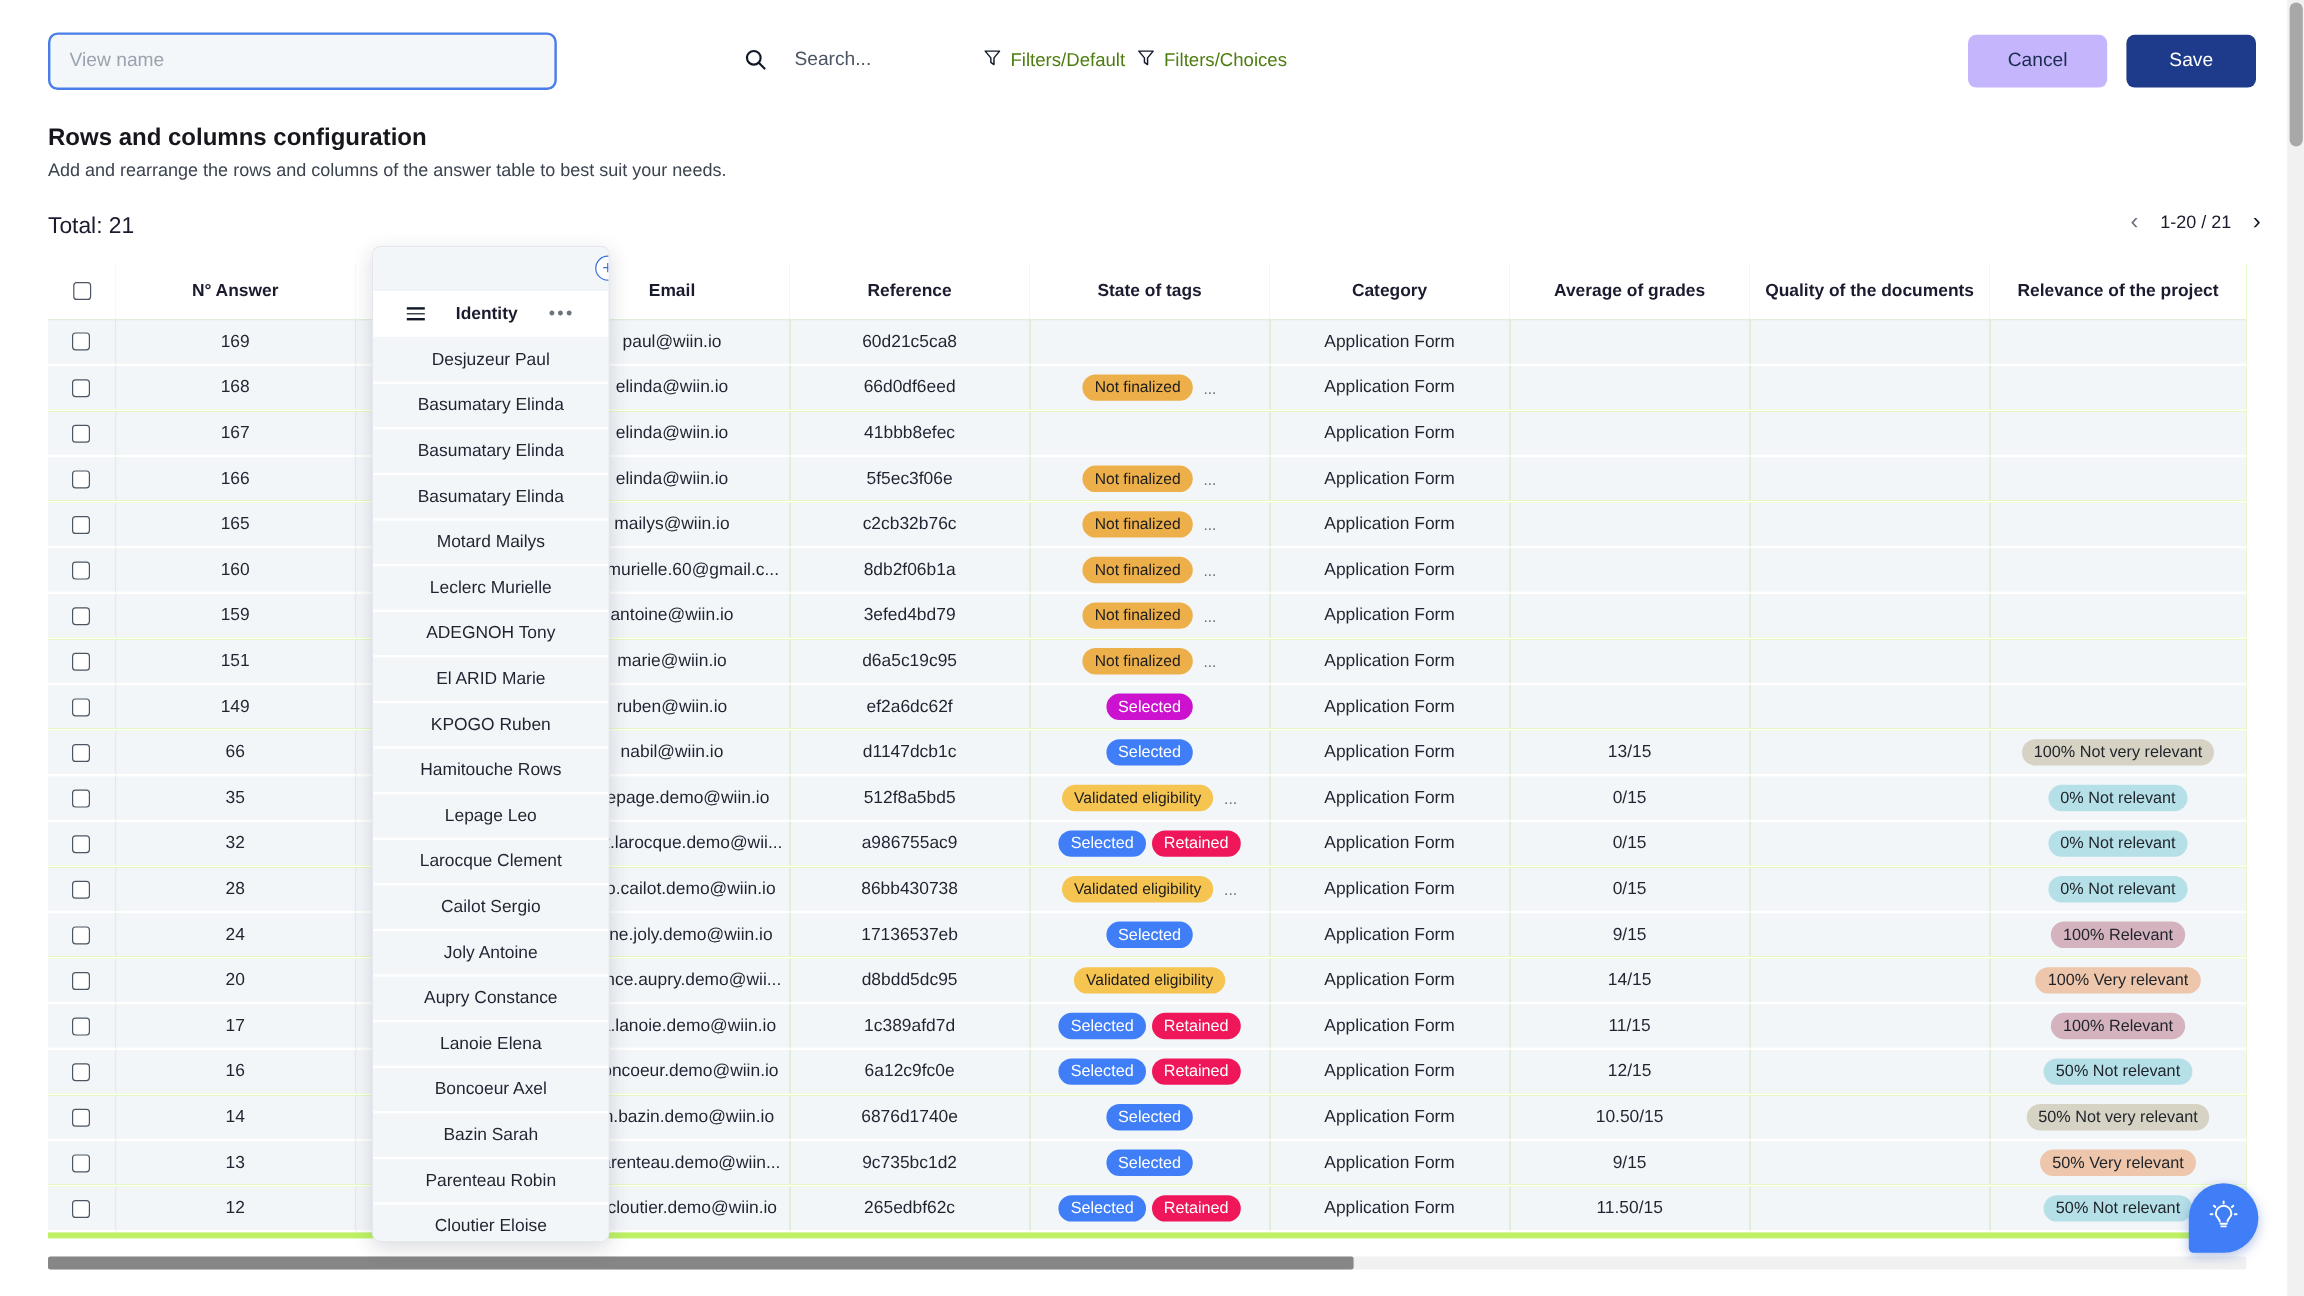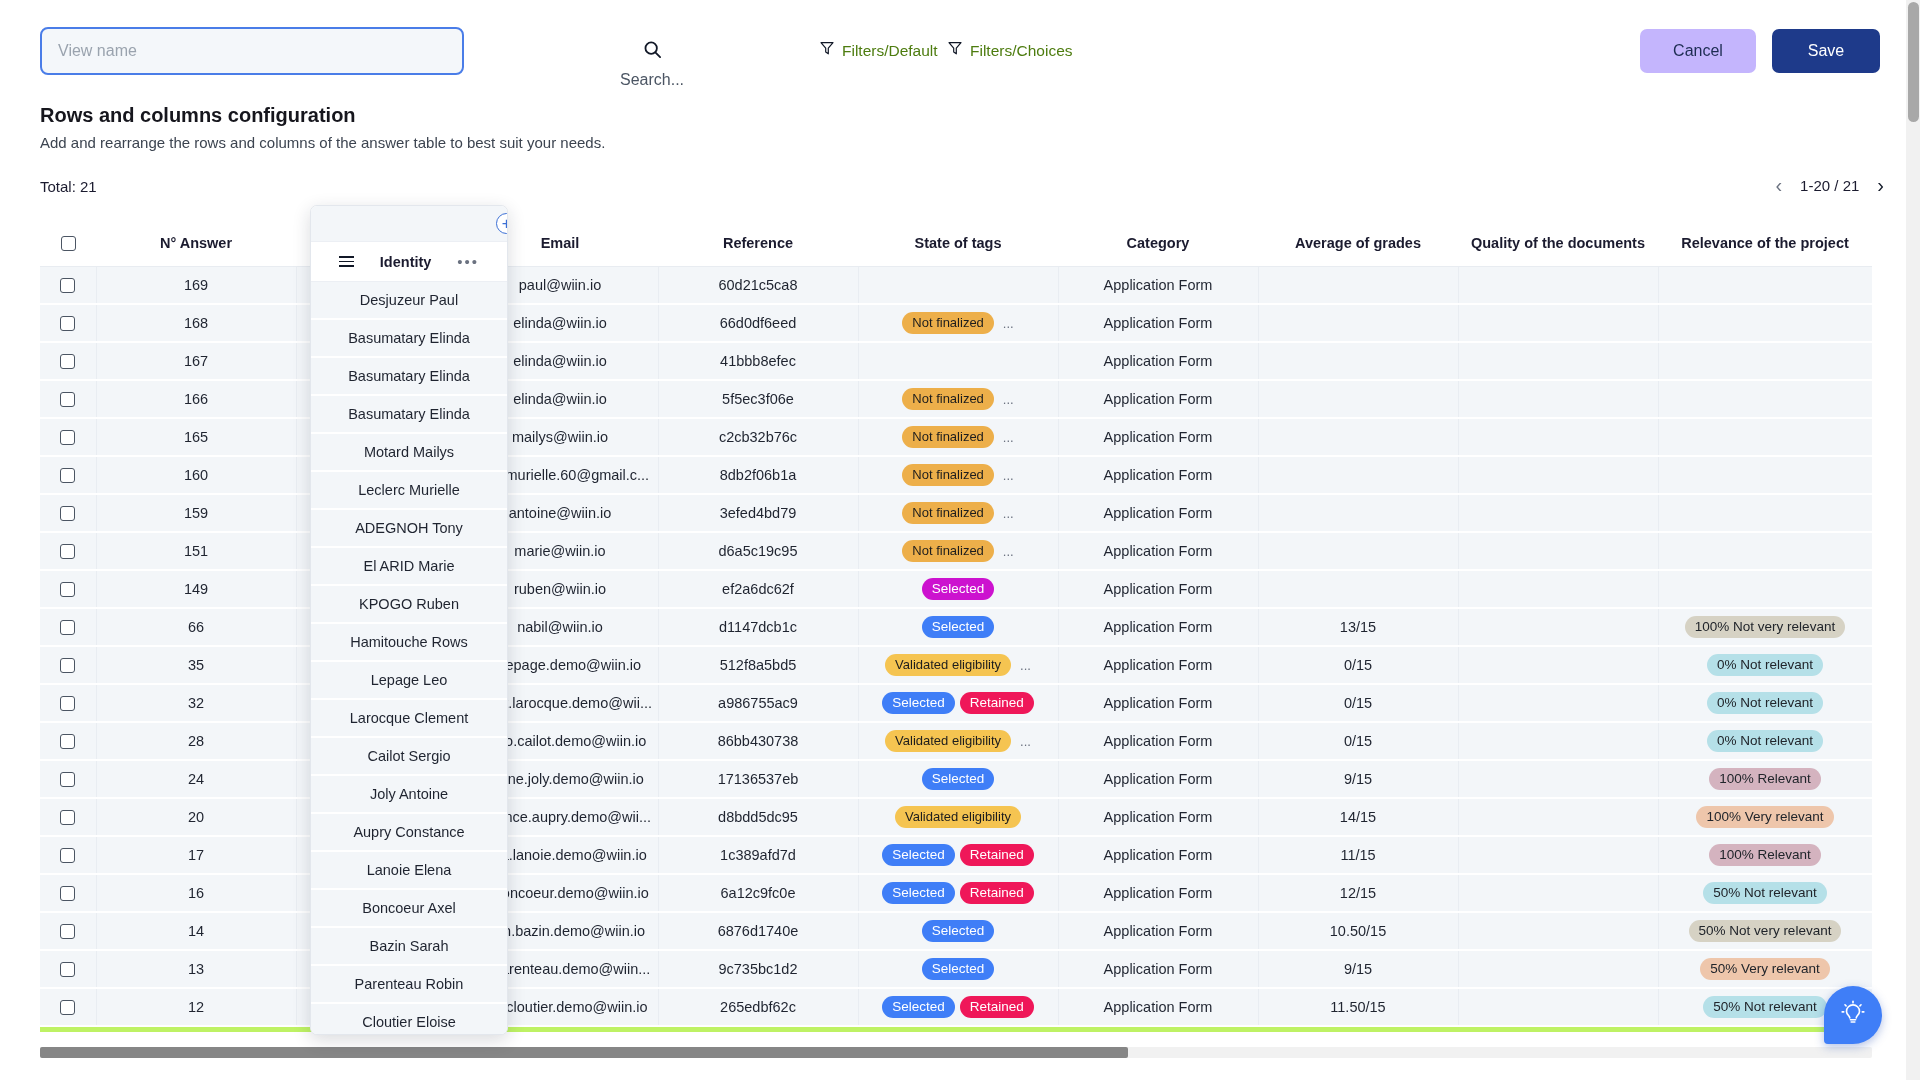--- a/index.html
+++ b/index.html
@@ -25,23 +25,22 @@
     background: #f4f7fa;
     font-family: "Liberation Sans", sans-serif;
     font-size: 16px; color: #5b6470;
     padding: 0 16px;
     outline: none;
   }
   .viewname-input::placeholder { color: #9aa3ae; }
 
   .searchbox {
     position: absolute; left: 620px; top: 40px;
-    display: flex; align-items: center; gap: 12px;
+    display: flex; align-items: center; gap: 23px;
     cursor: text;
-    flex-direction: column;
   }
   .search-icon svg { display:block; }
   .search-text { font-size: 16px; color: #4b5563; }
 
   .filter-chip {
     position: absolute; top: 41px;
     display: flex; align-items: center; gap: 8px;
     font-size: 15.5px; color: #4d7c0f; cursor: pointer;
   }
   #fl-default { left: 820px; }
@@ -66,21 +65,21 @@
   .page-title {
     position: absolute; left: 40px; top: 104px;
     font-size: 20px; font-weight: bold; color: #16161d;
   }
   .page-sub {
     position: absolute; left: 40px; top: 134px;
     font-size: 15px; color: #3c4450;
   }
   .total-line {
     position: absolute; left: 40px; top: 178px;
-    font-size: 15px; color: #1b1b2f;
+    font-size: 19px; color: #1b1b2f;
   }
   .pager {
     position: absolute; right: 36px; top: 175px;
     display: flex; align-items: center; gap: 18px;
     font-size: 15px; color: #1b1b2f;
   }
   .pager .arrow { color: #6b7280; font-size: 20px; cursor: pointer; line-height: 1; }
   .pager .arrow.next { color: #111827; }
 
   

